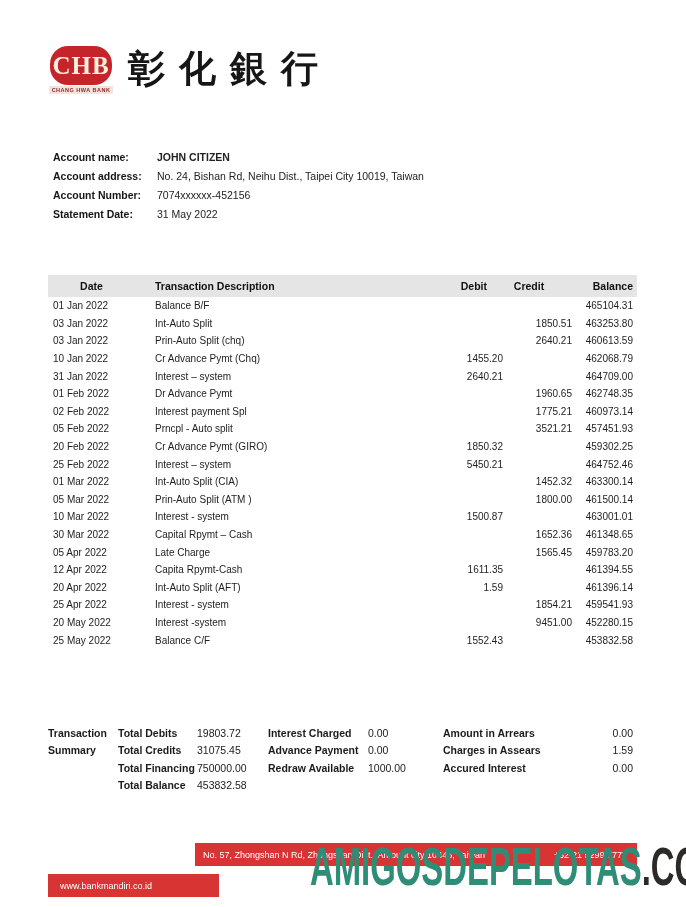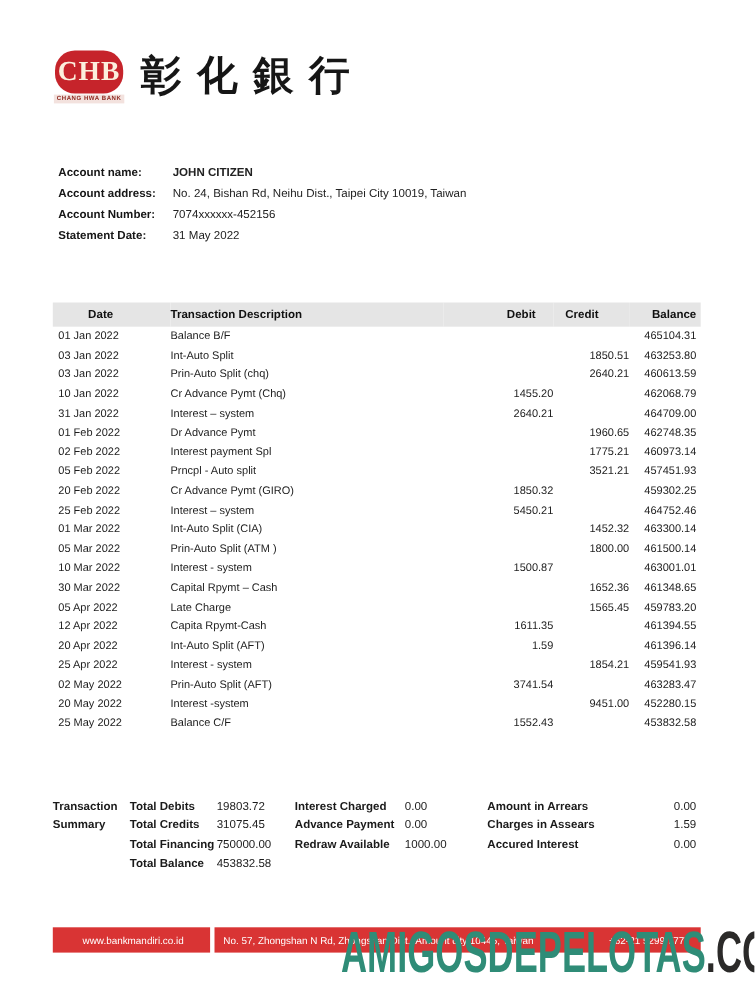--- a/index.html
+++ b/index.html
@@ -67,21 +67,21 @@
   .sum-l2 { width:100px; font-weight:bold; }
   .sum-v2 { width:75px; }
   .sum-l3 { width:105px; font-weight:bold; }
   .sum-v3 { flex:1; text-align:right; padding-right:4px; }
 
   
   .footer-seg {
     position:absolute; top:843px; height:23px; background:#d93434;
     color:#ffffff; font-size:9px; display:flex; align-items:center;
   }
-  .footer-seg1 { left:48px; width:143px; padding-left:27px; }
+  .footer-seg1 { left:48px; width:171px; padding-left:12px;margin-top:31px; }
   .footer-seg2 { left:195px; width:442px; padding-left:8px; padding-right:10px; justify-content:space-between; }
 
   
   .watermark {
     position:absolute; left:310px; top:840px; z-index:5; white-space:nowrap;
     font-family:"Liberation Sans", sans-serif; font-weight:bold; font-size:53px;
     line-height:1; letter-spacing:0px;
     transform:scaleX(0.62); transform-origin:left top;
   }
 </style>
@@ -253,27 +253,20 @@
           <td class="td-balance">461396.14</td>
         </tr>
         <tr>
           <td class="td-date">25 Apr 2022</td>
           <td class="td-desc">Interest - system</td>
           <td class="td-debit"></td>
           <td class="td-credit">1854.21</td>
           <td class="td-balance">459541.93</td>
         </tr>
         <tr>
-          <td class="td-date">02 May 2022</td>
-          <td class="td-desc">Prin-Auto Split (AFT)</td>
-          <td class="td-debit">3741.54</td>
-          <td class="td-credit"></td>
-          <td class="td-balance">463283.47</td>
-        </tr>
-        <tr>
           <td class="td-date">20 May 2022</td>
           <td class="td-desc">Interest -system</td>
           <td class="td-debit"></td>
           <td class="td-credit">9451.00</td>
           <td class="td-balance">452280.15</td>
         </tr>
         <tr>
           <td class="td-date">25 May 2022</td>
           <td class="td-desc">Balance C/F</td>
           <td class="td-debit">1552.43</td>

